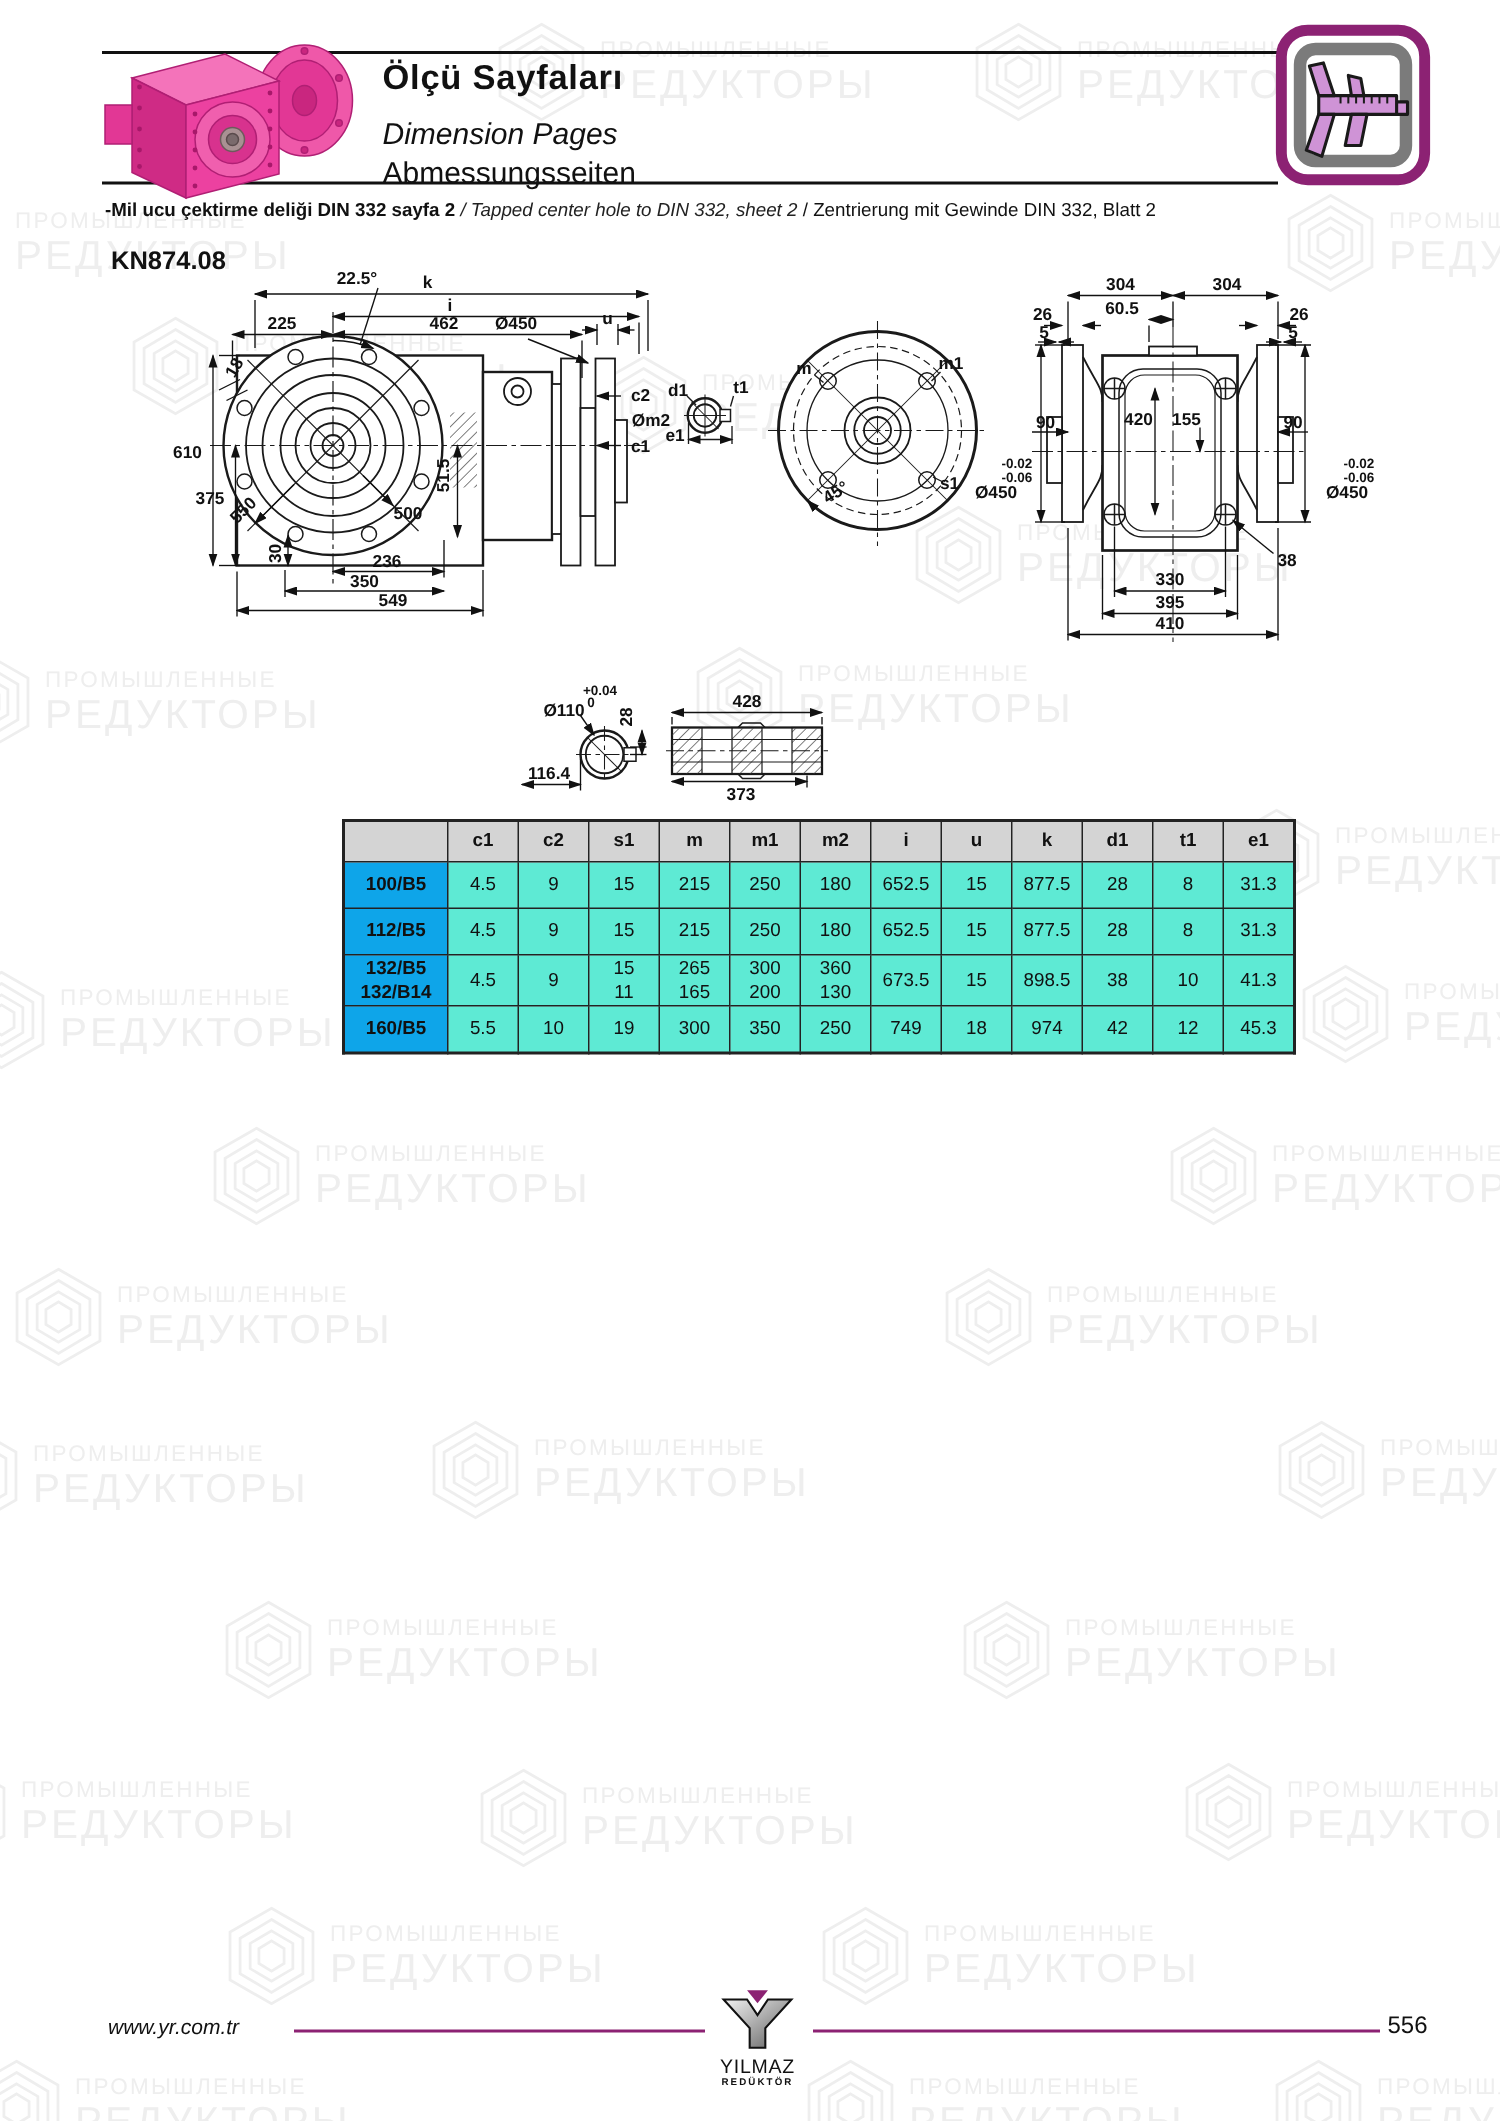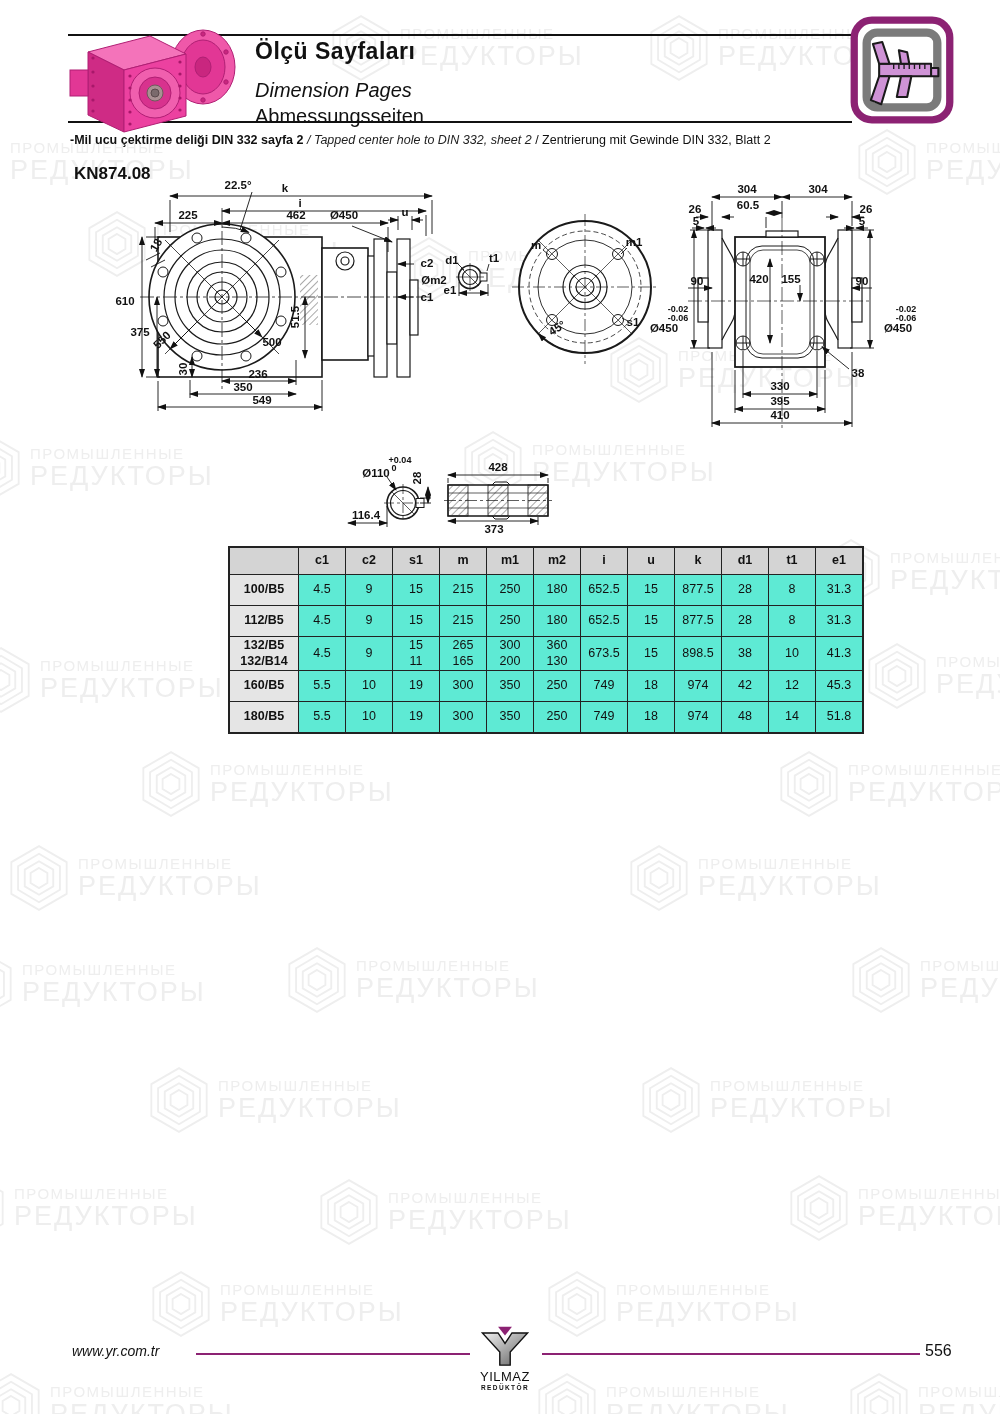--- a/index.html
+++ b/index.html
@@ -27,21 +27,21 @@
   .drawings{position:absolute;left:0;top:160px;z-index:1;}
   .dim{font:bold 11.5px "Liberation Sans",sans-serif;fill:#111;text-anchor:middle;}
   .dimsm{font:bold 9px "Liberation Sans",sans-serif;fill:#111;text-anchor:middle;}
   
   .dimtable{position:absolute;left:228px;top:546px;border-collapse:collapse;z-index:1;
             font-size:12.5px;border:2px solid #222;background:#fff;}
   .dimtable th,.dimtable td{border:1px solid #222;text-align:center;vertical-align:middle;
             white-space:pre-line;padding:1px 2px;line-height:1.25;}
   .dimtable thead th{background:#d4d4d4;height:24px;width:42px;font-weight:bold;}
   .dimtable thead th.corner{width:64px;}
-  .dimtable tbody th{background:#e5e5e5;font-weight:bold;}
+  .dimtable tbody th{background:#0ea5e9;font-weight:bold;}
   .dimtable tbody td{background:#5eead4;font-weight:normal;}
   .dimtable tbody tr{height:31px;}
   
   .f-site{position:absolute;left:72px;top:1343px;font-size:14px;font-style:italic;z-index:2;}
   .f-line{position:absolute;top:1353px;height:2px;background:#8c2273;z-index:2;}
   .f-page{position:absolute;left:925px;top:1342px;font-size:16px;z-index:2;}
   .f-logo{position:absolute;left:474px;top:1326px;width:62px;text-align:center;z-index:2;}
   .f-brand{font-size:13px;font-weight:normal;letter-spacing:.5px;line-height:1;}
   .f-brandsub{font-size:6.5px;font-weight:bold;letter-spacing:1.4px;line-height:1.4;}
 </style>
@@ -931,35 +931,20 @@
           <td>300</td>
           <td>350</td>
           <td>250</td>
           <td>749</td>
           <td>18</td>
           <td>974</td>
           <td>42</td>
           <td>12</td>
           <td>45.3</td>
         </tr>
-        <tr>
-          <th>180/B5</th>
-          <td>5.5</td>
-          <td>10</td>
-          <td>19</td>
-          <td>300</td>
-          <td>350</td>
-          <td>250</td>
-          <td>749</td>
-          <td>18</td>
-          <td>974</td>
-          <td>48</td>
-          <td>14</td>
-          <td>51.8</td>
-        </tr>
       </tbody>
   </table>
 
   <div class="f-site">www.yr.com.tr</div>
   <div class="f-line" style="left:196px;width:274px;"></div>
   <div class="f-line" style="left:542px;width:378px;"></div>
   <div class="f-page">556</div>
   <div class="f-logo">
     <svg width="56" height="40" viewBox="0 0 64 46">
       <defs>

